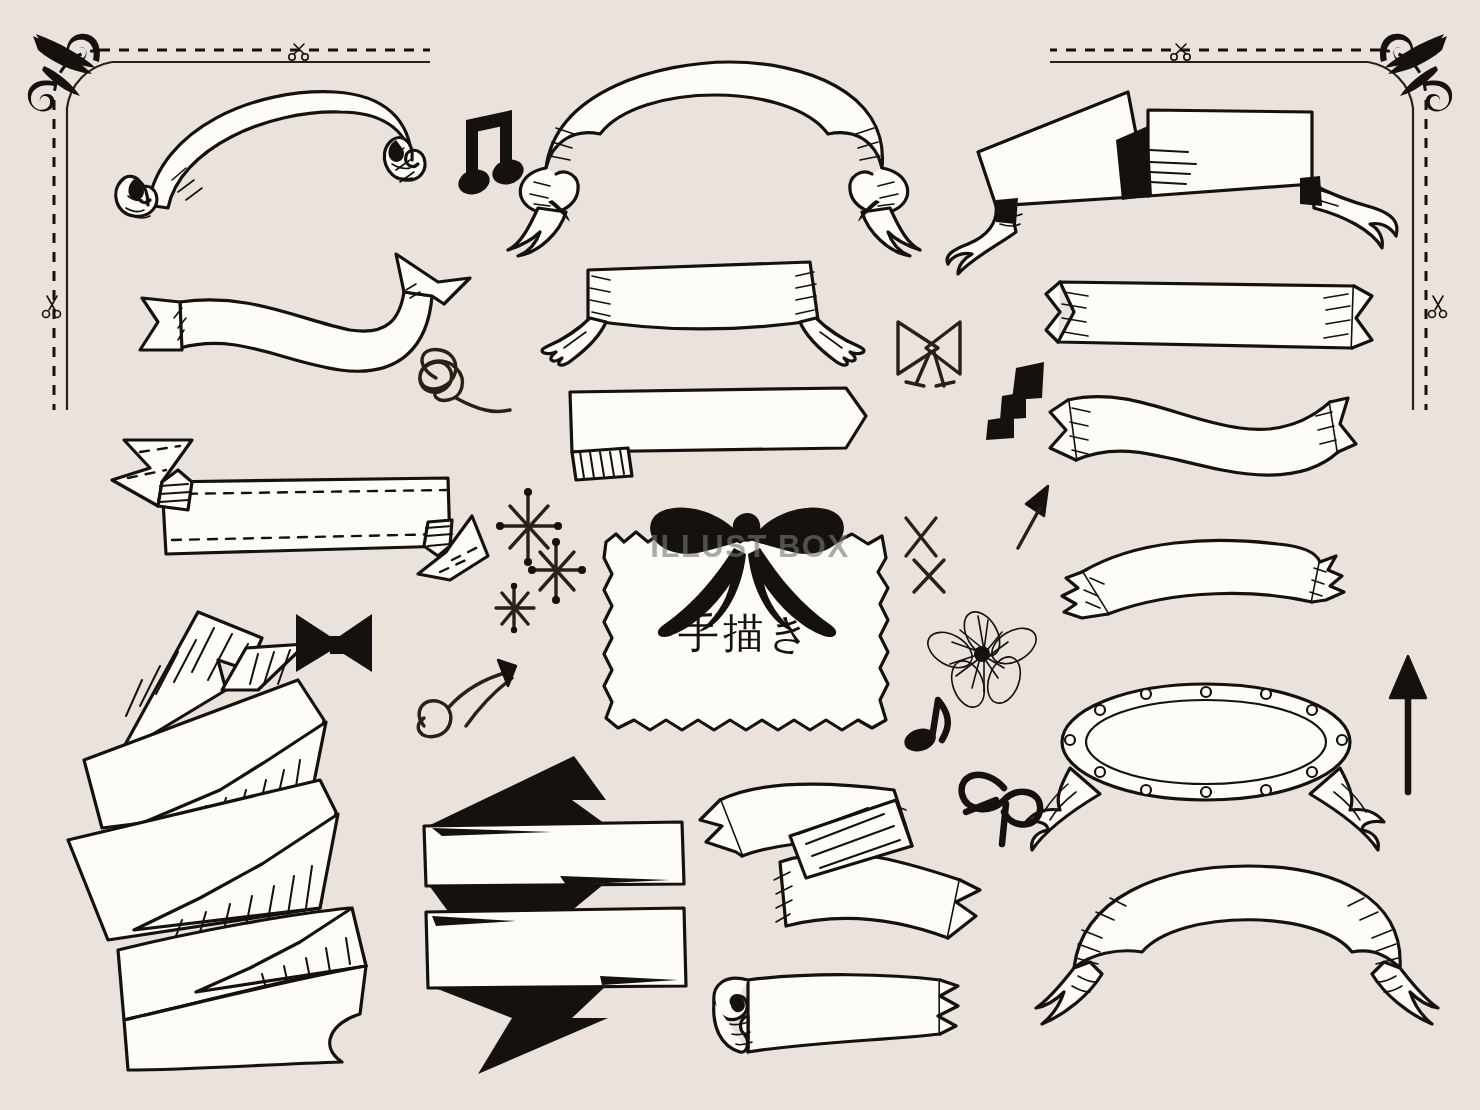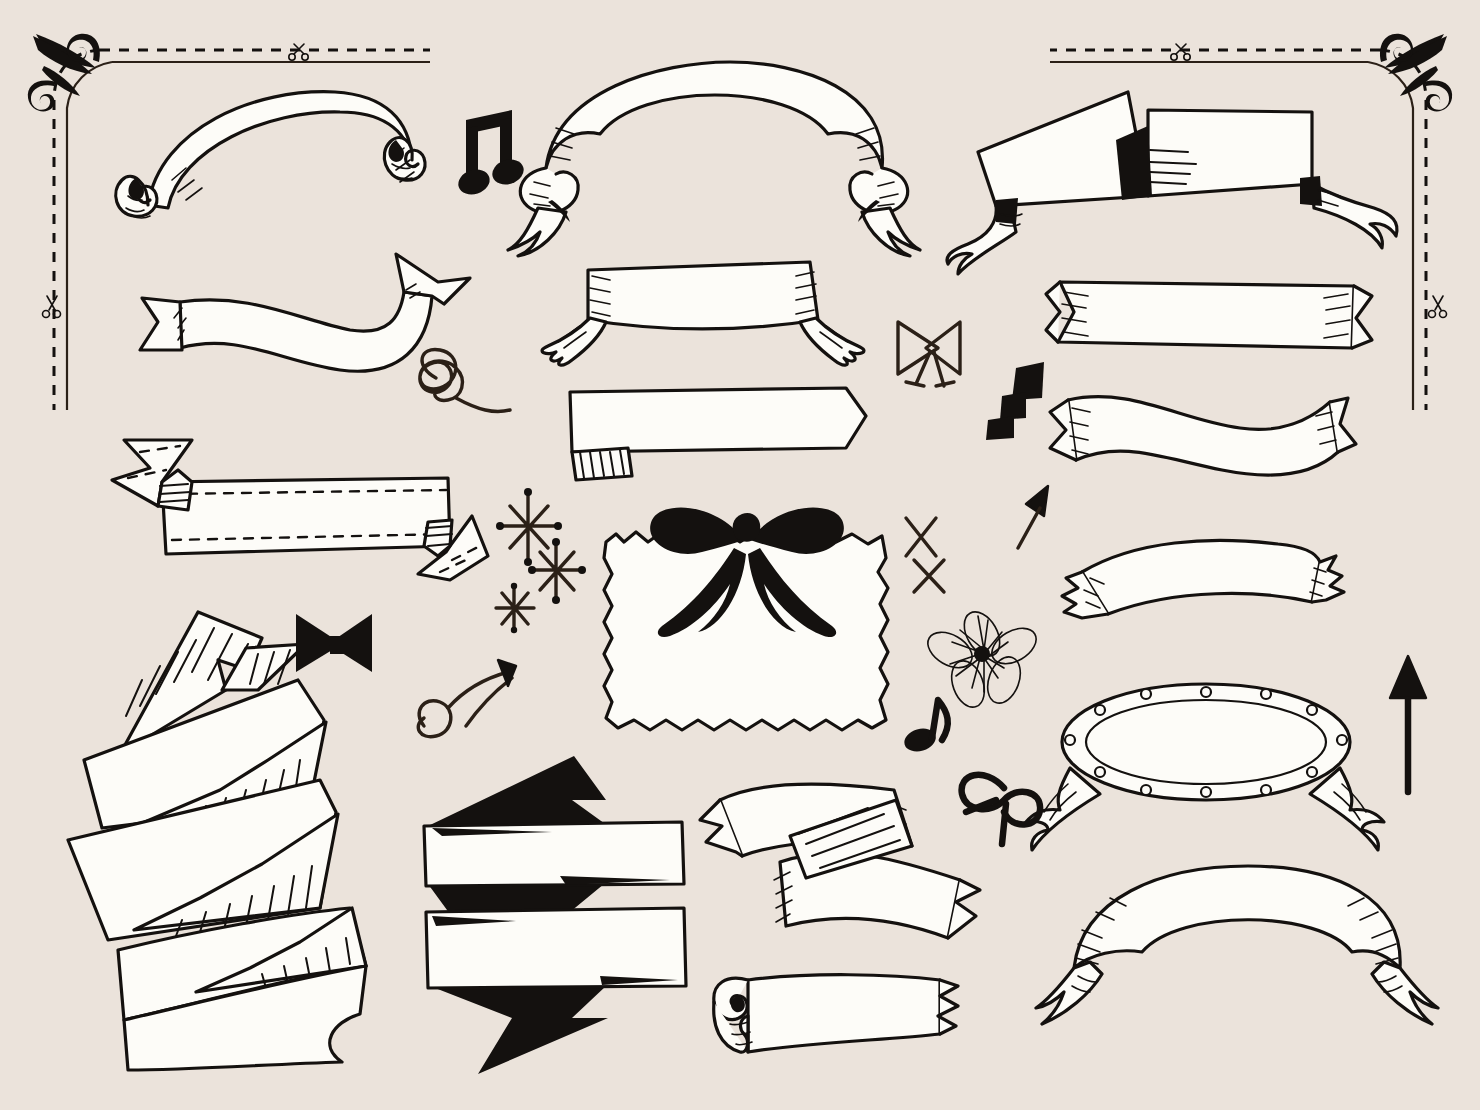--- a/index.html
+++ b/index.html
@@ -612,17 +612,19 @@
       <g class="solid">
         <path d="M148 42 C120 4 66 2 56 22 C46 44 78 62 106 54 C122 50 136 46 148 42 Z"></path>
         <path d="M154 42 C182 4 236 2 246 22 C256 44 224 62 196 54 C180 50 166 46 154 42 Z"></path>
         <path d="M140 40 C134 30 136 20 146 16 C156 12 166 20 164 32 C162 42 152 48 140 40 Z"></path>
         <path d="M138 50 C120 78 98 106 66 128 C58 134 62 142 74 138 C96 130 118 110 134 86
           C130 104 118 122 102 134 C124 130 146 96 150 56 Z"></path>
         <path d="M164 50 C182 78 204 106 236 128 C244 134 240 142 228 138 C206 130 184 110 168 86
           C172 104 184 122 200 134 C178 130 156 96 152 56 Z"></path>
       </g>
     </svg>
+    <div class="watermark">ILLUST BOX</div>
     <div class="card-text">
+      <span class="line">手描き</span>
     </div>
   </div>
 
 </div>
 
 </body></html>

